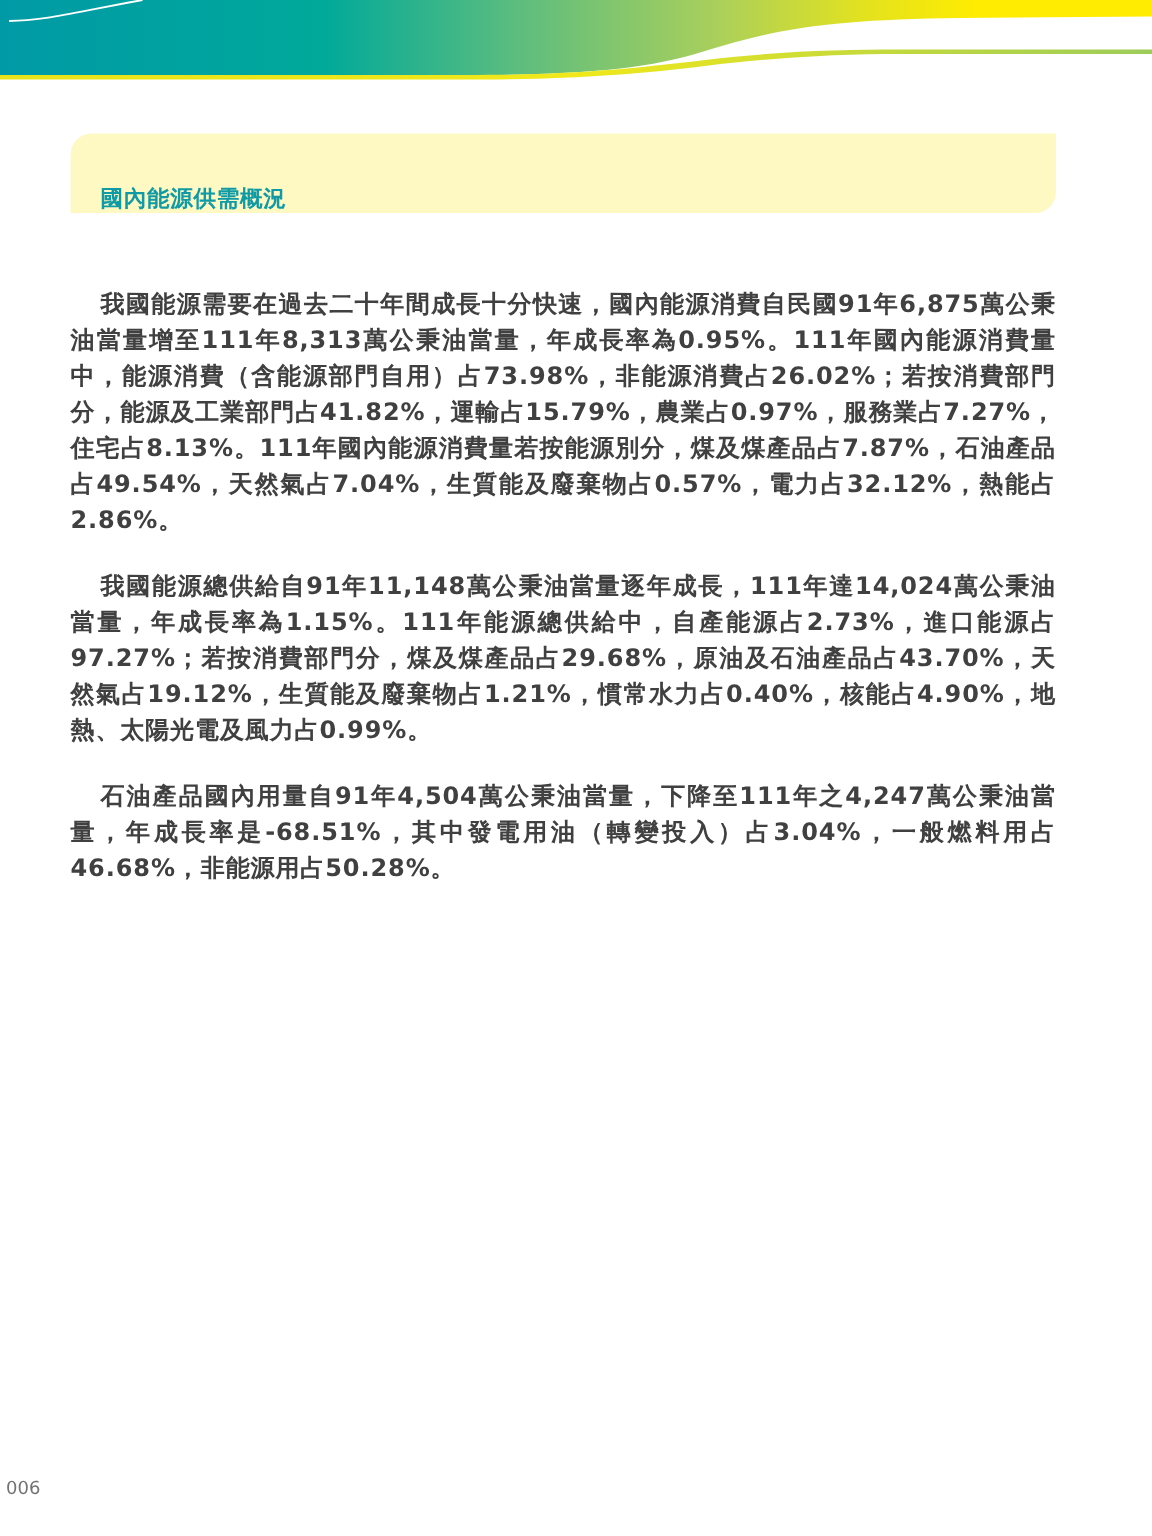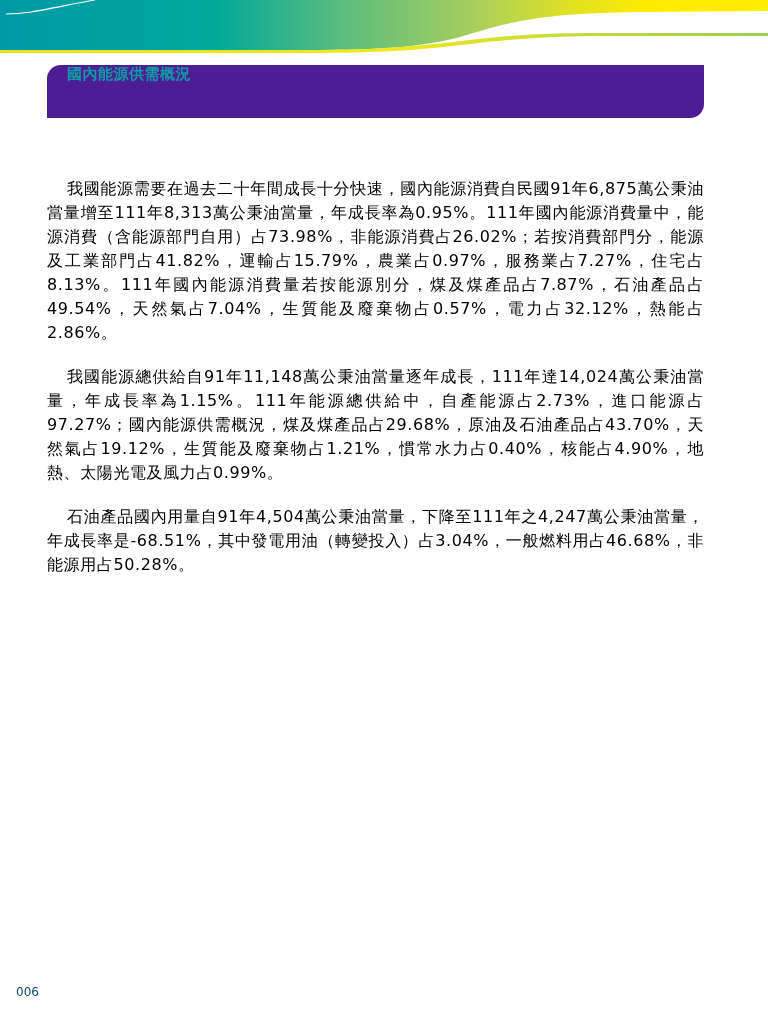--- a/index.html
+++ b/index.html
@@ -5,46 +5,47 @@
     html, body { margin: 0; padding: 0; }
     body {
       width: 768px; height: 1024px; position: relative; overflow: hidden;
       background: #ffffff;
       font-family: "DejaVu Sans", "Liberation Sans", sans-serif;
       color: #222222;
     }
     .top-band { position: absolute; left: 0; top: 0; width: 768px; height: 56px; }
     .top-band svg { display: block; }
     .section-header {
-      position: absolute; left: 47px; top: 65px; width: 657px; height: 53px;
-      background: #4c1d95;
+      position: absolute; left: 47px; top: 89px; width: 657px; height: 53px;
+      background: #fef9c3;
       border-top-left-radius: 14px;
       border-bottom-right-radius: 14px;
       box-sizing: border-box;
       padding-left: 20px;
-      display: flex; align-items: flex-start;
+      display: flex; align-items: flex-end;
     }
     .section-title {
       font-size: 15px; font-weight: bold; color: #109aa5; letter-spacing: 0.5px;
     }
     .content {
       position: absolute; left: 47px; top: 175px; width: 657px;
     }
     .para {
-      margin: 2px 0 20px 0;
+      margin: 16px 0 20px 0;
       font-size: 16px;
       line-height: 24px;
       text-indent: 20px;
       text-align: justify;
       letter-spacing: 0.6px;
-      color: #000000;
+      color: #404040;
+      font-weight: bold;
     }
     .page-number {
-      position: absolute; left: 16px; top: 985px;
-      font-size: 12px; color: #0c4a6e;
+      position: absolute; left: 4px; top: 985px;
+      font-size: 12px; color: #737373;
     }
   </style>
 </head>
 <body>
 
 <div class="top-band">
   <svg width="768" height="56" viewBox="0 0 768 56" xmlns="http://www.w3.org/2000/svg">
     <defs>
       <linearGradient id="bandGrad" x1="0" y1="0" x2="1" y2="0">
         <stop offset="0" stop-color="#009aa6"></stop>
@@ -66,17 +67,17 @@
     <path d="M6,14 C30,14 50,8 95,0" stroke="#ffffff" stroke-width="1.2" fill="none"></path>
   </svg>
 </div>
 
 <div class="section-header">
   <span class="section-title">國內能源供需概況</span>
 </div>
 
 <div class="content">
   <p class="para">我國能源需要在過去二十年間成長十分快速，國內能源消費自民國91年6,875萬公秉油當量增至111年8,313萬公秉油當量，年成長率為0.95%。111年國內能源消費量中，能源消費（含能源部門自用）占73.98%，非能源消費占26.02%；若按消費部門分，能源及工業部門占41.82%，運輸占15.79%，農業占0.97%，服務業占7.27%，住宅占8.13%。111年國內能源消費量若按能源別分，煤及煤產品占7.87%，石油產品占49.54%，天然氣占7.04%，生質能及廢棄物占0.57%，電力占32.12%，熱能占2.86%。</p>
-  <p class="para">我國能源總供給自91年11,148萬公秉油當量逐年成長，111年達14,024萬公秉油當量，年成長率為1.15%。111年能源總供給中，自產能源占2.73%，進口能源占97.27%；國內能源供需概況，煤及煤產品占29.68%，原油及石油產品占43.70%，天然氣占19.12%，生質能及廢棄物占1.21%，慣常水力占0.40%，核能占4.90%，地熱、太陽光電及風力占0.99%。</p>
+  <p class="para">我國能源總供給自91年11,148萬公秉油當量逐年成長，111年達14,024萬公秉油當量，年成長率為1.15%。111年能源總供給中，自產能源占2.73%，進口能源占97.27%；若按消費部門分，煤及煤產品占29.68%，原油及石油產品占43.70%，天然氣占19.12%，生質能及廢棄物占1.21%，慣常水力占0.40%，核能占4.90%，地熱、太陽光電及風力占0.99%。</p>
   <p class="para">石油產品國內用量自91年4,504萬公秉油當量，下降至111年之4,247萬公秉油當量，年成長率是-68.51%，其中發電用油（轉變投入）占3.04%，一般燃料用占46.68%，非能源用占50.28%。</p>
 </div>
 
 <div class="page-number">006</div>
 
 </body></html>

